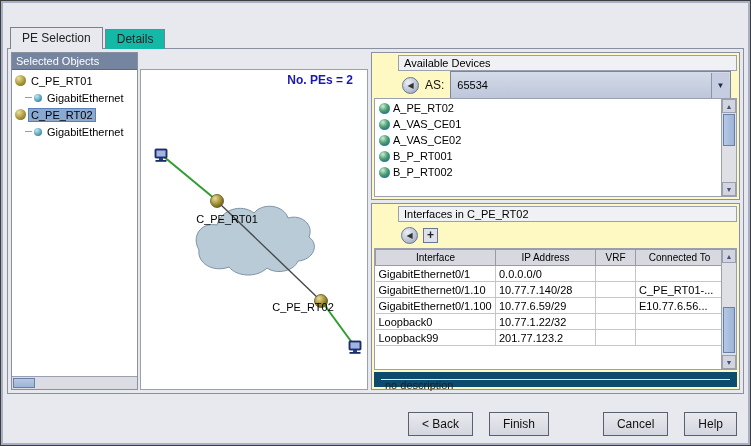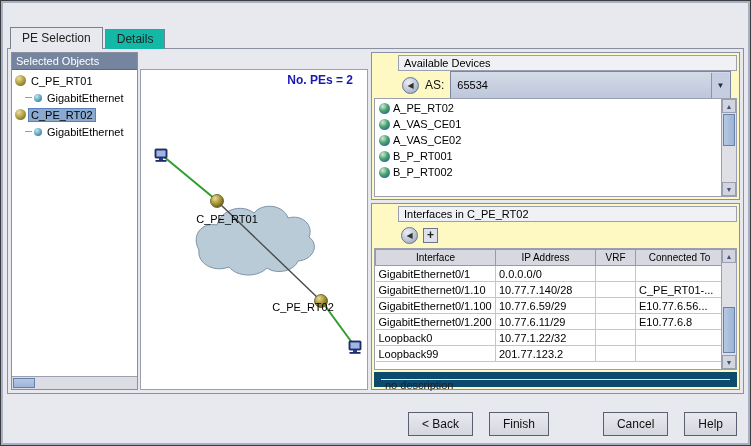--- a/index.html
+++ b/index.html
@@ -256,26 +256,20 @@
                     <td></td>
                     <td>C_PE_RT01-...</td>
                   </tr>
                   <tr>
                     <td>GigabitEthernet0/1.100</td>
                     <td>10.77.6.59/29</td>
                     <td></td>
                     <td>E10.77.6.56...</td>
                   </tr>
                   <tr>
-                    <td>GigabitEthernet0/1.200</td>
-                    <td>10.77.6.11/29</td>
-                    <td></td>
-                    <td>E10.77.6.8</td>
-                  </tr>
-                  <tr>
                     <td>Loopback0</td>
                     <td>10.77.1.22/32</td>
                     <td></td>
                     <td></td>
                   </tr>
                   <tr>
                     <td>Loopback99</td>
                     <td>201.77.123.2</td>
                     <td></td>
                     <td></td>

